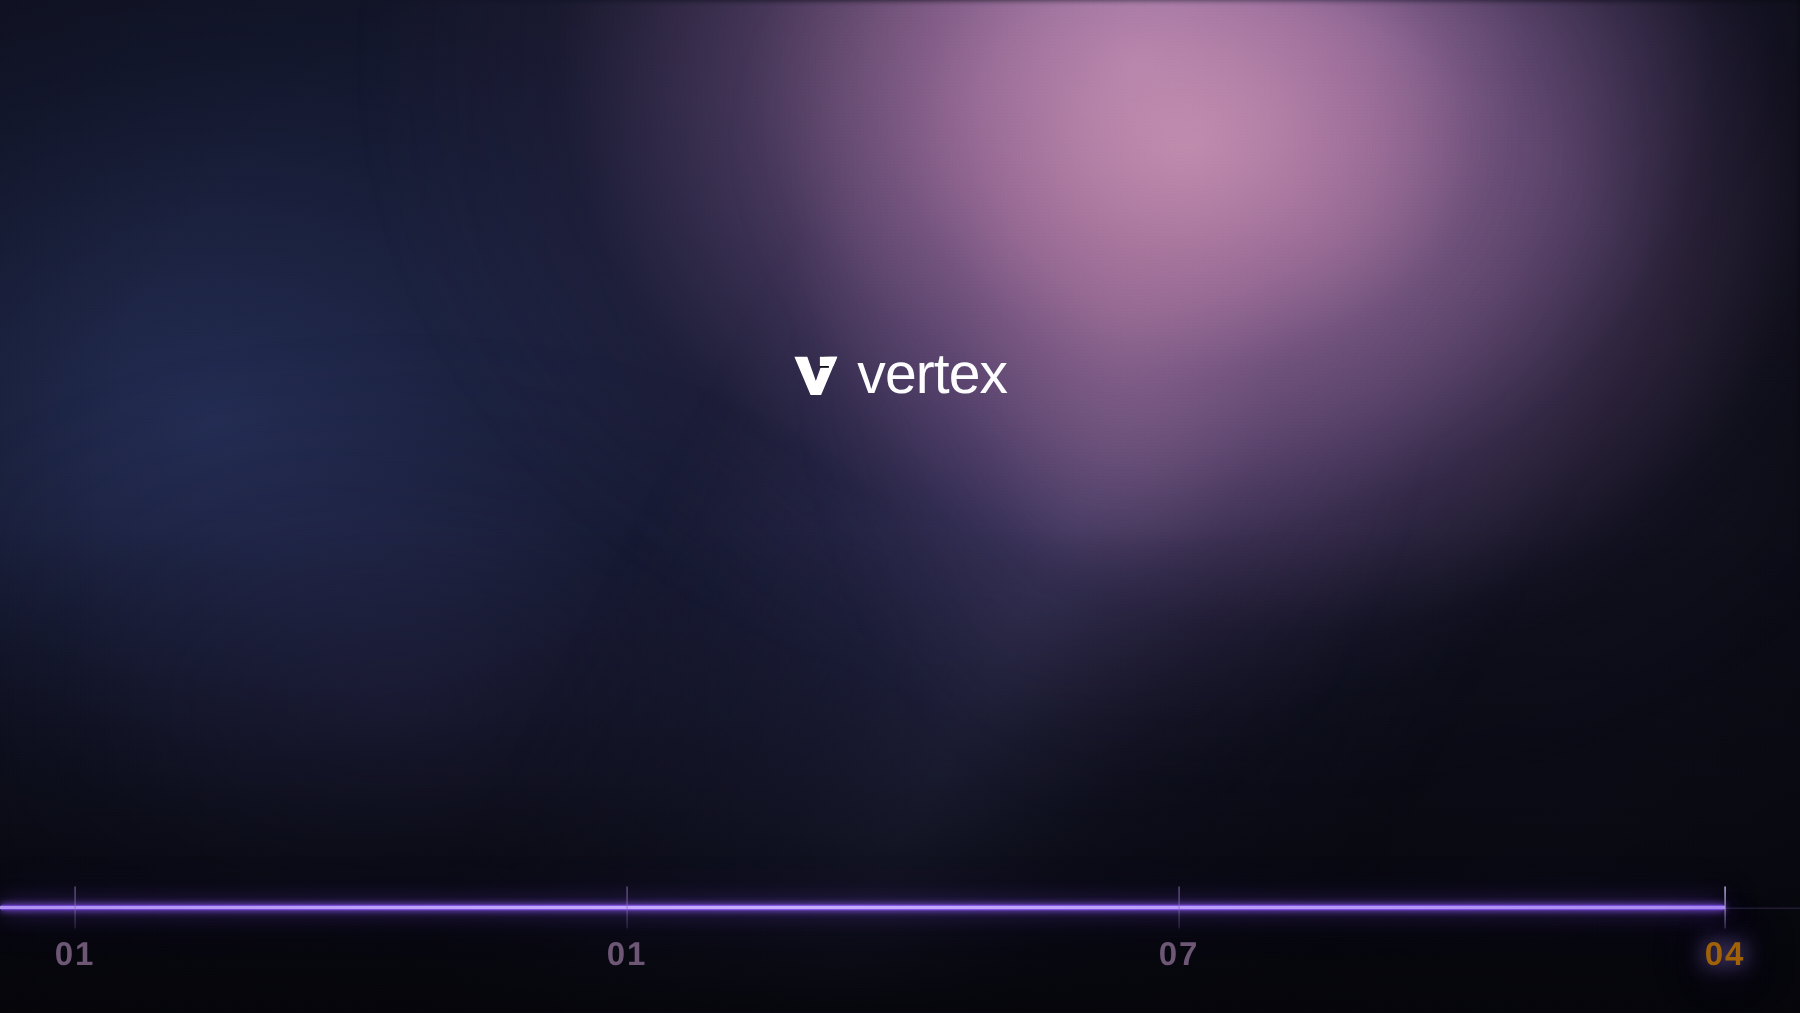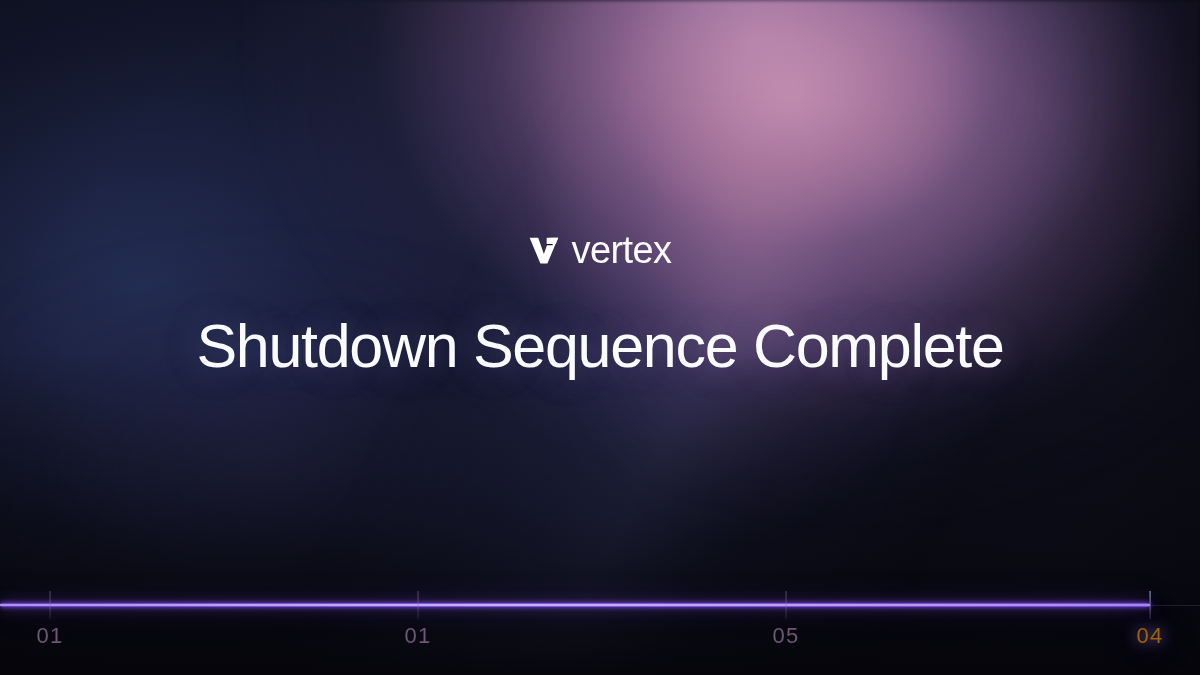--- a/index.html
+++ b/index.html
@@ -197,21 +197,21 @@
     width:1px; height:28px;
     margin:0 auto;
     background:linear-gradient(180deg,
       rgba(150,118,190,0.58) 0%,
       rgba(138,108,178,0.50) 48%,
       rgba(120,92,160,0.26) 100%);
   }
   .tl-tick .tick-label {
     display:block;
     margin-top:6px;
-    font-size:22px; font-weight:400;
+    font-size:22px; font-weight:700;
     letter-spacing:1.2px;
     color:#6d5775;
     line-height:1;
   }
   .tl-tick.is-active .tick-line {
     background:linear-gradient(180deg,
       rgba(214,198,255,0.85) 0%,
       rgba(186,164,240,0.60) 60%,
       rgba(150,128,210,0.28) 100%);
   }
@@ -240,42 +240,41 @@
       <span class="brand-mark-wrap">
         <svg class="brand-mark" viewBox="0 0 30 27" aria-hidden="true">
           <path d="M0.6 0.8 H9.2 L14.9 17.0 L20.6 0.8 H29.2 L18.4 26.4 H11.4 Z" fill="#ffffff"></path>
           <rect x="17.6" y="0.8" width="6.0" height="7.4" fill="#0c0c16"></rect>
           <path d="M17.6 0.8 H29.2 L26.6 7.0 H17.6 Z" fill="#ffffff"></path>
         </svg>
       </span>
       <span class="brand-word">vertex</span>
     </div>
 
-    <h1 class="headline">Shutdown Sequence Complete</h1>
   </div>
 
   <div class="timeline">
     <div class="tl-track"></div>
     <div class="tl-fill"></div>
 
     <div class="tl-ticks">
 
       <div class="tl-tick" style="left:50px;">
         <span class="tick-line"></span>
         <span class="tick-label">01</span>
       </div>
 
       <div class="tl-tick" style="left:418px;">
         <span class="tick-line"></span>
         <span class="tick-label">01</span>
       </div>
 
       <div class="tl-tick" style="left:786px;">
         <span class="tick-line"></span>
-        <span class="tick-label">05</span>
+        <span class="tick-label">07</span>
       </div>
 
       <div class="tl-tick is-active" style="left:1150px;">
         <span class="tick-line"></span>
         <span class="tick-label">04</span>
       </div>
 
     </div>
   </div>
 

